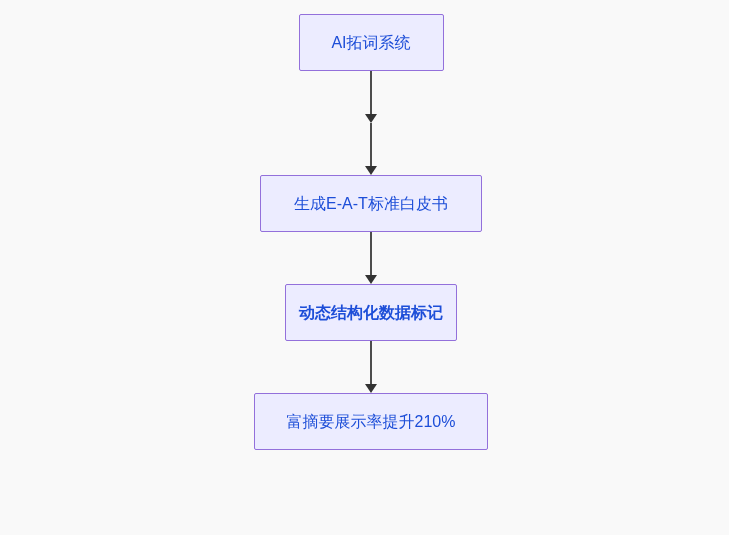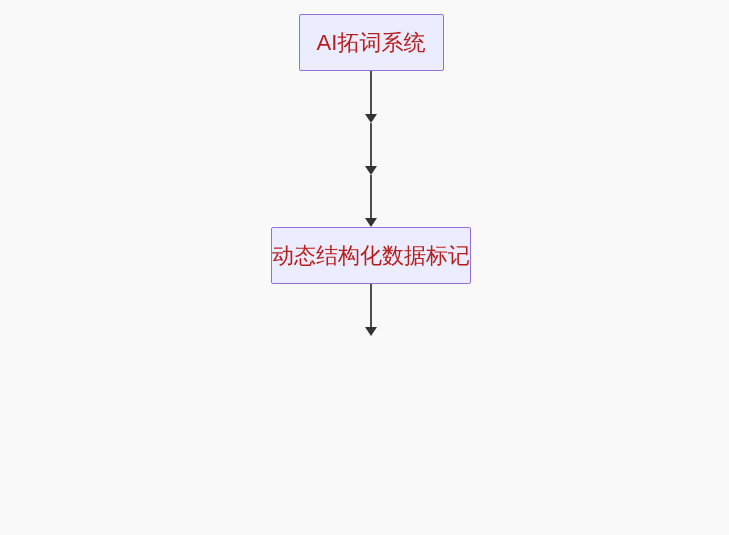--- a/index.html
+++ b/index.html
@@ -30,29 +30,29 @@
     height: 57px;
     background: #ECECFF;
     border: 1px solid #9370DB;
     border-radius: 2px;
     display: flex;
     align-items: center;
     justify-content: center;
     flex: none;
   }
   .node .label {
-    font-size: 22px;
-    color: #b91c1c;
+    font-size: 16px;
+    color: #1d4ed8;
     white-space: nowrap;
     line-height: 1;
   }
   .node-1 { width: 145px; }
   .node-2 { width: 185px; }
   .node-3 { width: 222px; }
-  .node-4 { width: 200px; }
+  .node-4 { width: 172px; font-weight: bold; }
   .node-5 { width: 234px; }
   .arrow {
     height: 52px;
     width: 12px;
     position: relative;
     display: flex;
     flex-direction: column;
     align-items: center;
     flex: none;
   }
@@ -84,30 +84,36 @@
       <div class="arrow-line"></div>
       <div class="arrow-head"></div>
     </div>
 
 
     <div class="arrow">
       <div class="arrow-line"></div>
       <div class="arrow-head"></div>
     </div>
 
+    <div class="node node-3">
+      <span class="label">生成E-A-T标准白皮书</span>
+    </div>
 
     <div class="arrow">
       <div class="arrow-line"></div>
       <div class="arrow-head"></div>
     </div>
 
     <div class="node node-4">
       <span class="label">动态结构化数据标记</span>
     </div>
 
     <div class="arrow">
       <div class="arrow-line"></div>
       <div class="arrow-head"></div>
     </div>
 
+    <div class="node node-5">
+      <span class="label">富摘要展示率提升210%</span>
+    </div>
 
   </div>
 </div>
 
 </body></html>

